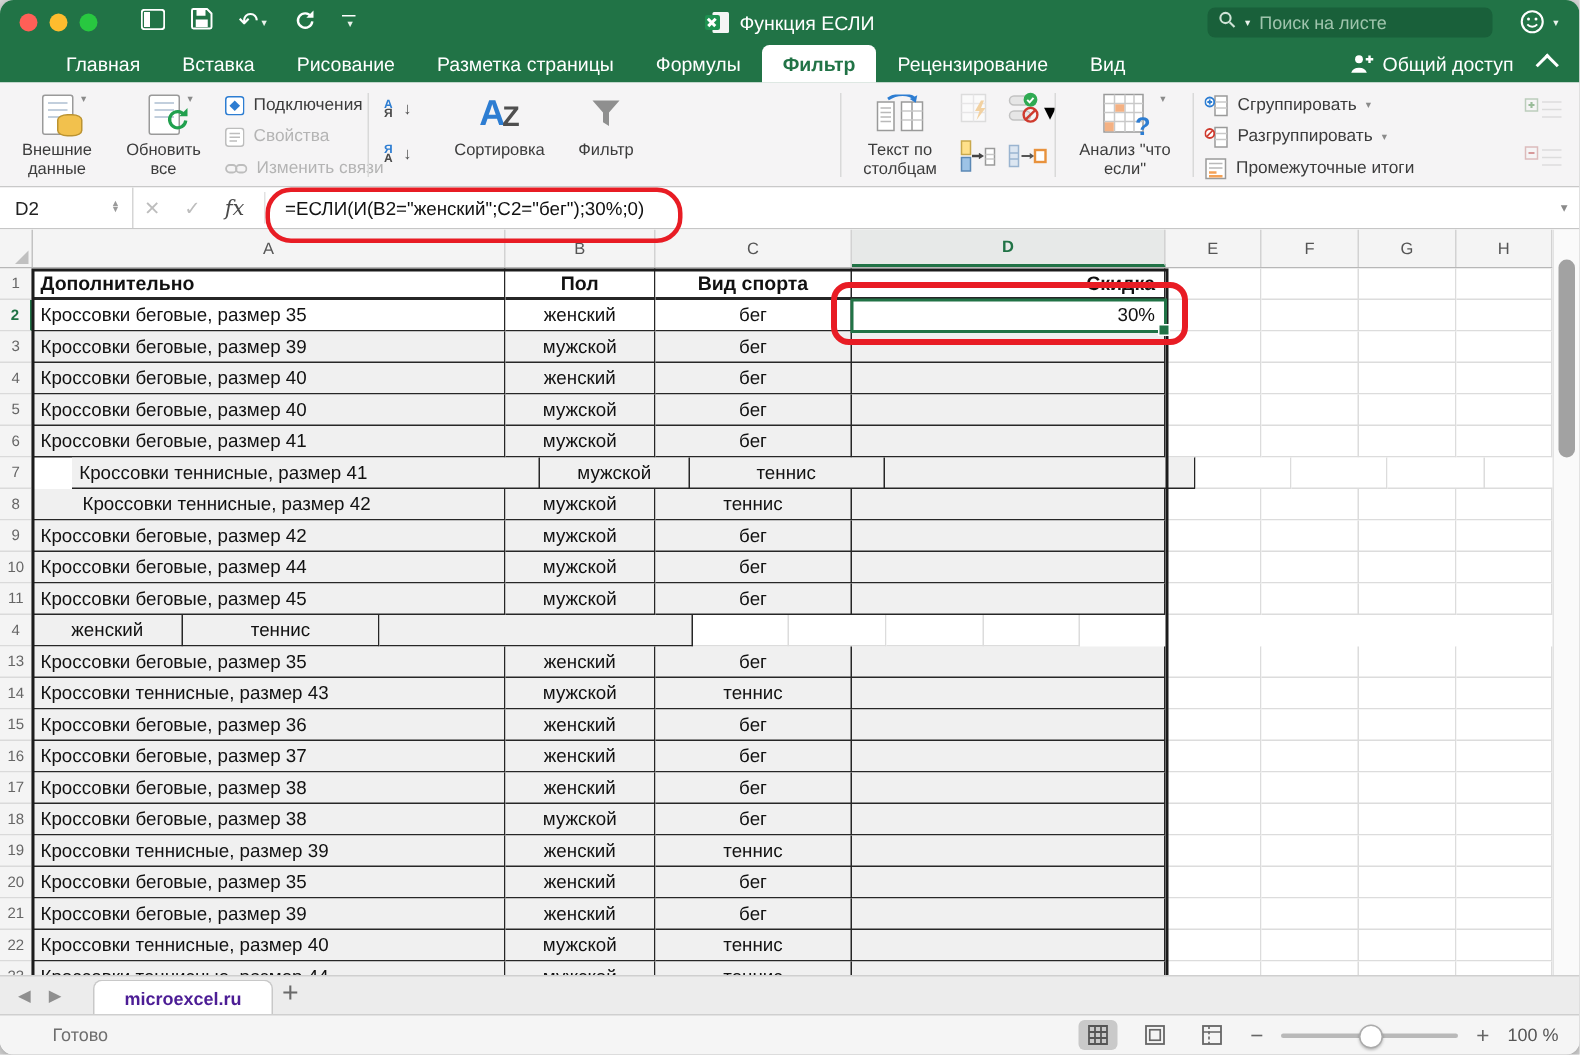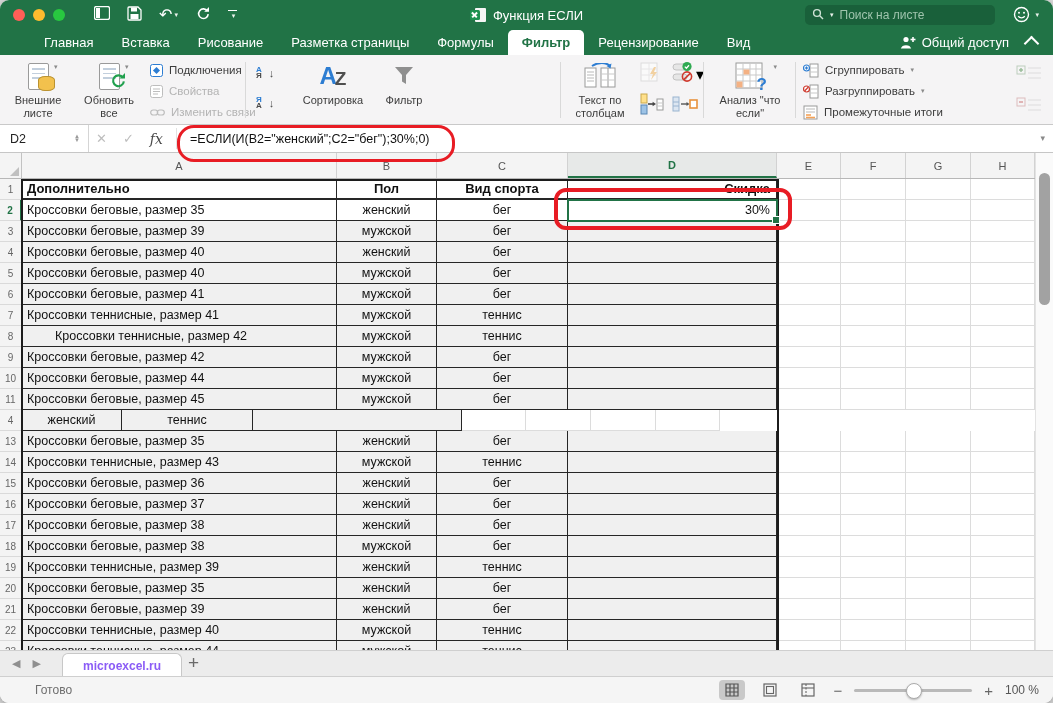--- a/index.html
+++ b/index.html
@@ -79,21 +79,21 @@
   .e{height:21px;background:#fff;border-right:1px solid #dcdcdc;border-bottom:1px solid #dcdcdc;box-sizing:border-box;}
   .tframe{position:absolute;left:21px;top:26px;width:758px;height:486px;border:2px solid #1c1c1c;box-sizing:border-box;pointer-events:none;}
   .selcell{position:absolute;left:567px;top:46px;width:211px;height:23px;border:2px solid #217346;box-sizing:border-box;pointer-events:none;}
   .selcell::after{content:"";position:absolute;right:-4px;bottom:-4px;width:6px;height:6px;background:#217346;border:1px solid #fff;}
   .red-rect{position:absolute;left:554px;top:35px;width:238px;height:42px;border:4px solid #e81c24;border-radius:12px;box-sizing:border-box;z-index:55;pointer-events:none;}
   .vsb{position:absolute;right:0;top:0;width:18px;height:100%;background:#fafafa;border-left:1px solid #e3e3e3;box-sizing:border-box;}
   .vsb-thumb{position:absolute;left:3px;top:20px;width:11px;height:132px;background:#a2a2a2;border-radius:6px;}
   
   .sheetbar{position:absolute;left:0;top:650px;width:100%;height:26px;background:#ececec;border-top:1px solid #cfcfcf;box-sizing:border-box;}
   .navarrows{position:absolute;left:12px;top:6px;display:flex;gap:12px;font-size:11px;color:#8f8f8f;}
-  .sheettab{position:absolute;left:62px;top:2px;height:24px;padding:0 20px;background:#fff;border:1px solid #c8c8c8;border-bottom:none;border-radius:6px 6px 0 0;display:flex;align-items:center;font-size:12px;font-weight:700;color:#8b5cf6;box-sizing:border-box;}
+  .sheettab{position:absolute;left:62px;top:2px;height:24px;padding:0 20px;background:#fff;border:1px solid #c8c8c8;border-bottom:none;border-radius:6px 6px 0 0;display:flex;align-items:center;font-size:12px;font-weight:700;color:#4c1d95;box-sizing:border-box;}
   .addsheet{position:absolute;left:188px;top:1px;font-size:19px;color:#6a6a6a;}
   
   .statusbar{position:absolute;left:0;top:676px;width:100%;height:27px;background:#f5f5f5;border-top:1px solid #cfcfcf;box-sizing:border-box;}
   .ready{position:absolute;left:35px;top:6px;font-size:12px;color:#6e6e6e;}
   .sb-right{position:absolute;right:14px;top:0;height:26px;display:flex;align-items:center;gap:12px;}
   .vbtn{width:26px;height:20px;border-radius:4px;display:flex;align-items:center;justify-content:center;}
   .vbtn.active{background:#c9c9c9;}
   .zglyph{font-size:15px;color:#666;}
   .ztrack{position:relative;width:118px;height:3px;background:#b9b9b9;border-radius:2px;}
   .zthumb{position:absolute;left:52px;top:-6px;width:14px;height:14px;background:#fff;border:1px solid #ababab;border-radius:50%;box-shadow:0 1px 2px rgba(0,0,0,.25);}
@@ -190,21 +190,21 @@
 
   <div class="ribbon">
 
     <div class="bigbtn" style="left:6px;width:64px">
       <span class="iconwrap">
           <span class="ic-page">
             <span class="ic-db"></span>
           </span>
           <span class="bb-caret">▾</span>
         </span>
-      <span>Внешние листе</span>
+      <span>Внешние данные</span>
     </div>
     <div class="bigbtn" style="left:76px;width:66px">
       <span class="iconwrap">
           <span class="ic-page">
             <span class="ic-refresh"><svg width="18" height="18" viewBox="0 0 20 20">
                 <path d="M15.5 7.5a6 6 0 1 0 1 4" fill="none" stroke="#21a04e" stroke-width="2.4"></path>
                 <path d="M17.8 2.2v6.2h-6.2z" fill="#21a04e"></path>
               </svg></span>
           </span>
           <span class="bb-caret">▾</span>
@@ -505,21 +505,21 @@
           <div class="t cB" style="width: 100px;">мужской</div>
           <div class="t cC" style="width: 131px;">бег</div>
           <div class="t cD" style="width: 209px;"></div>
           <div class="e" style="width: 64px;"></div>
           <div class="e" style="width: 65px;"></div>
           <div class="e" style="width: 65px;"></div>
           <div class="e" style="width: 64px;"></div>
         </div>
         <div class="grow">
           <div class="rnum">7</div>
-          <div class="t cA" style="width: 315px;">Кроссовки теннисные, размер 41</div>
+          <div class="t cA" style="width: 315px; margin-left: 26px;">Кроссовки теннисные, размер 41</div>
           <div class="t cB" style="width: 100px;">мужской</div>
           <div class="t cC" style="width: 131px;">теннис</div>
           <div class="t cD" style="width: 209px;"></div>
           <div class="e" style="width: 64px;"></div>
           <div class="e" style="width: 65px;"></div>
           <div class="e" style="width: 65px;"></div>
           <div class="e" style="width: 64px;"></div>
         </div>
         <div class="grow">
           <div class="rnum">8</div>

